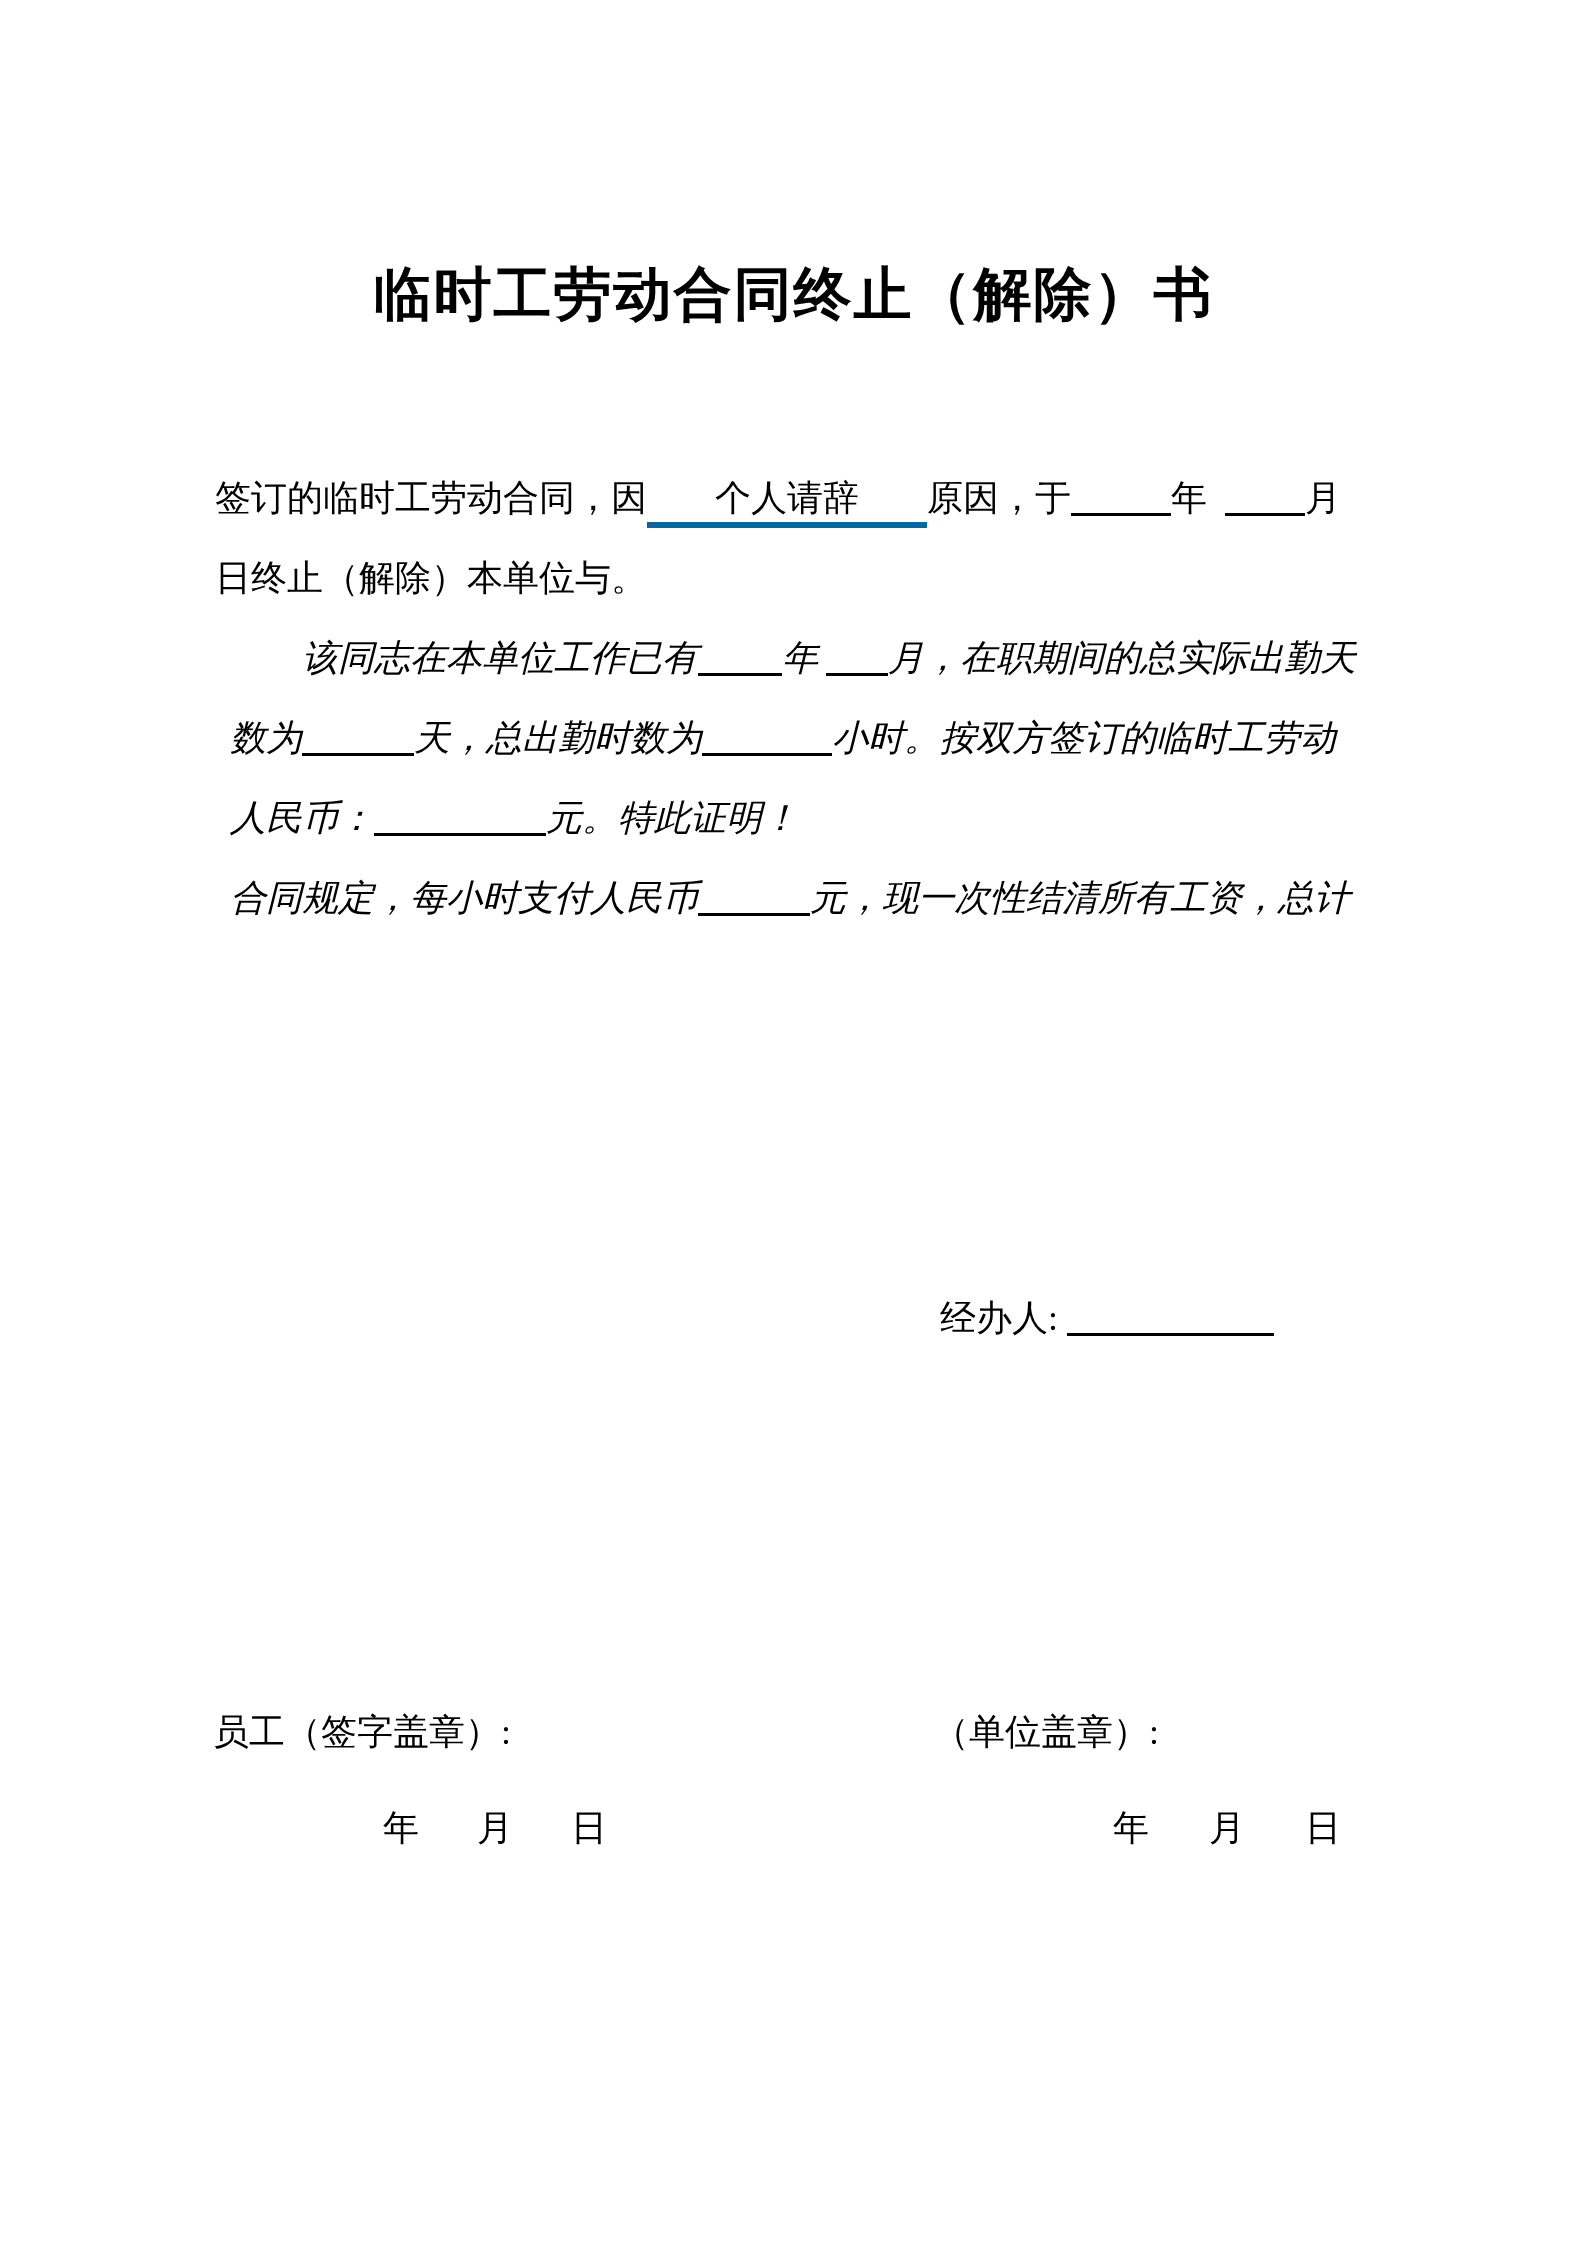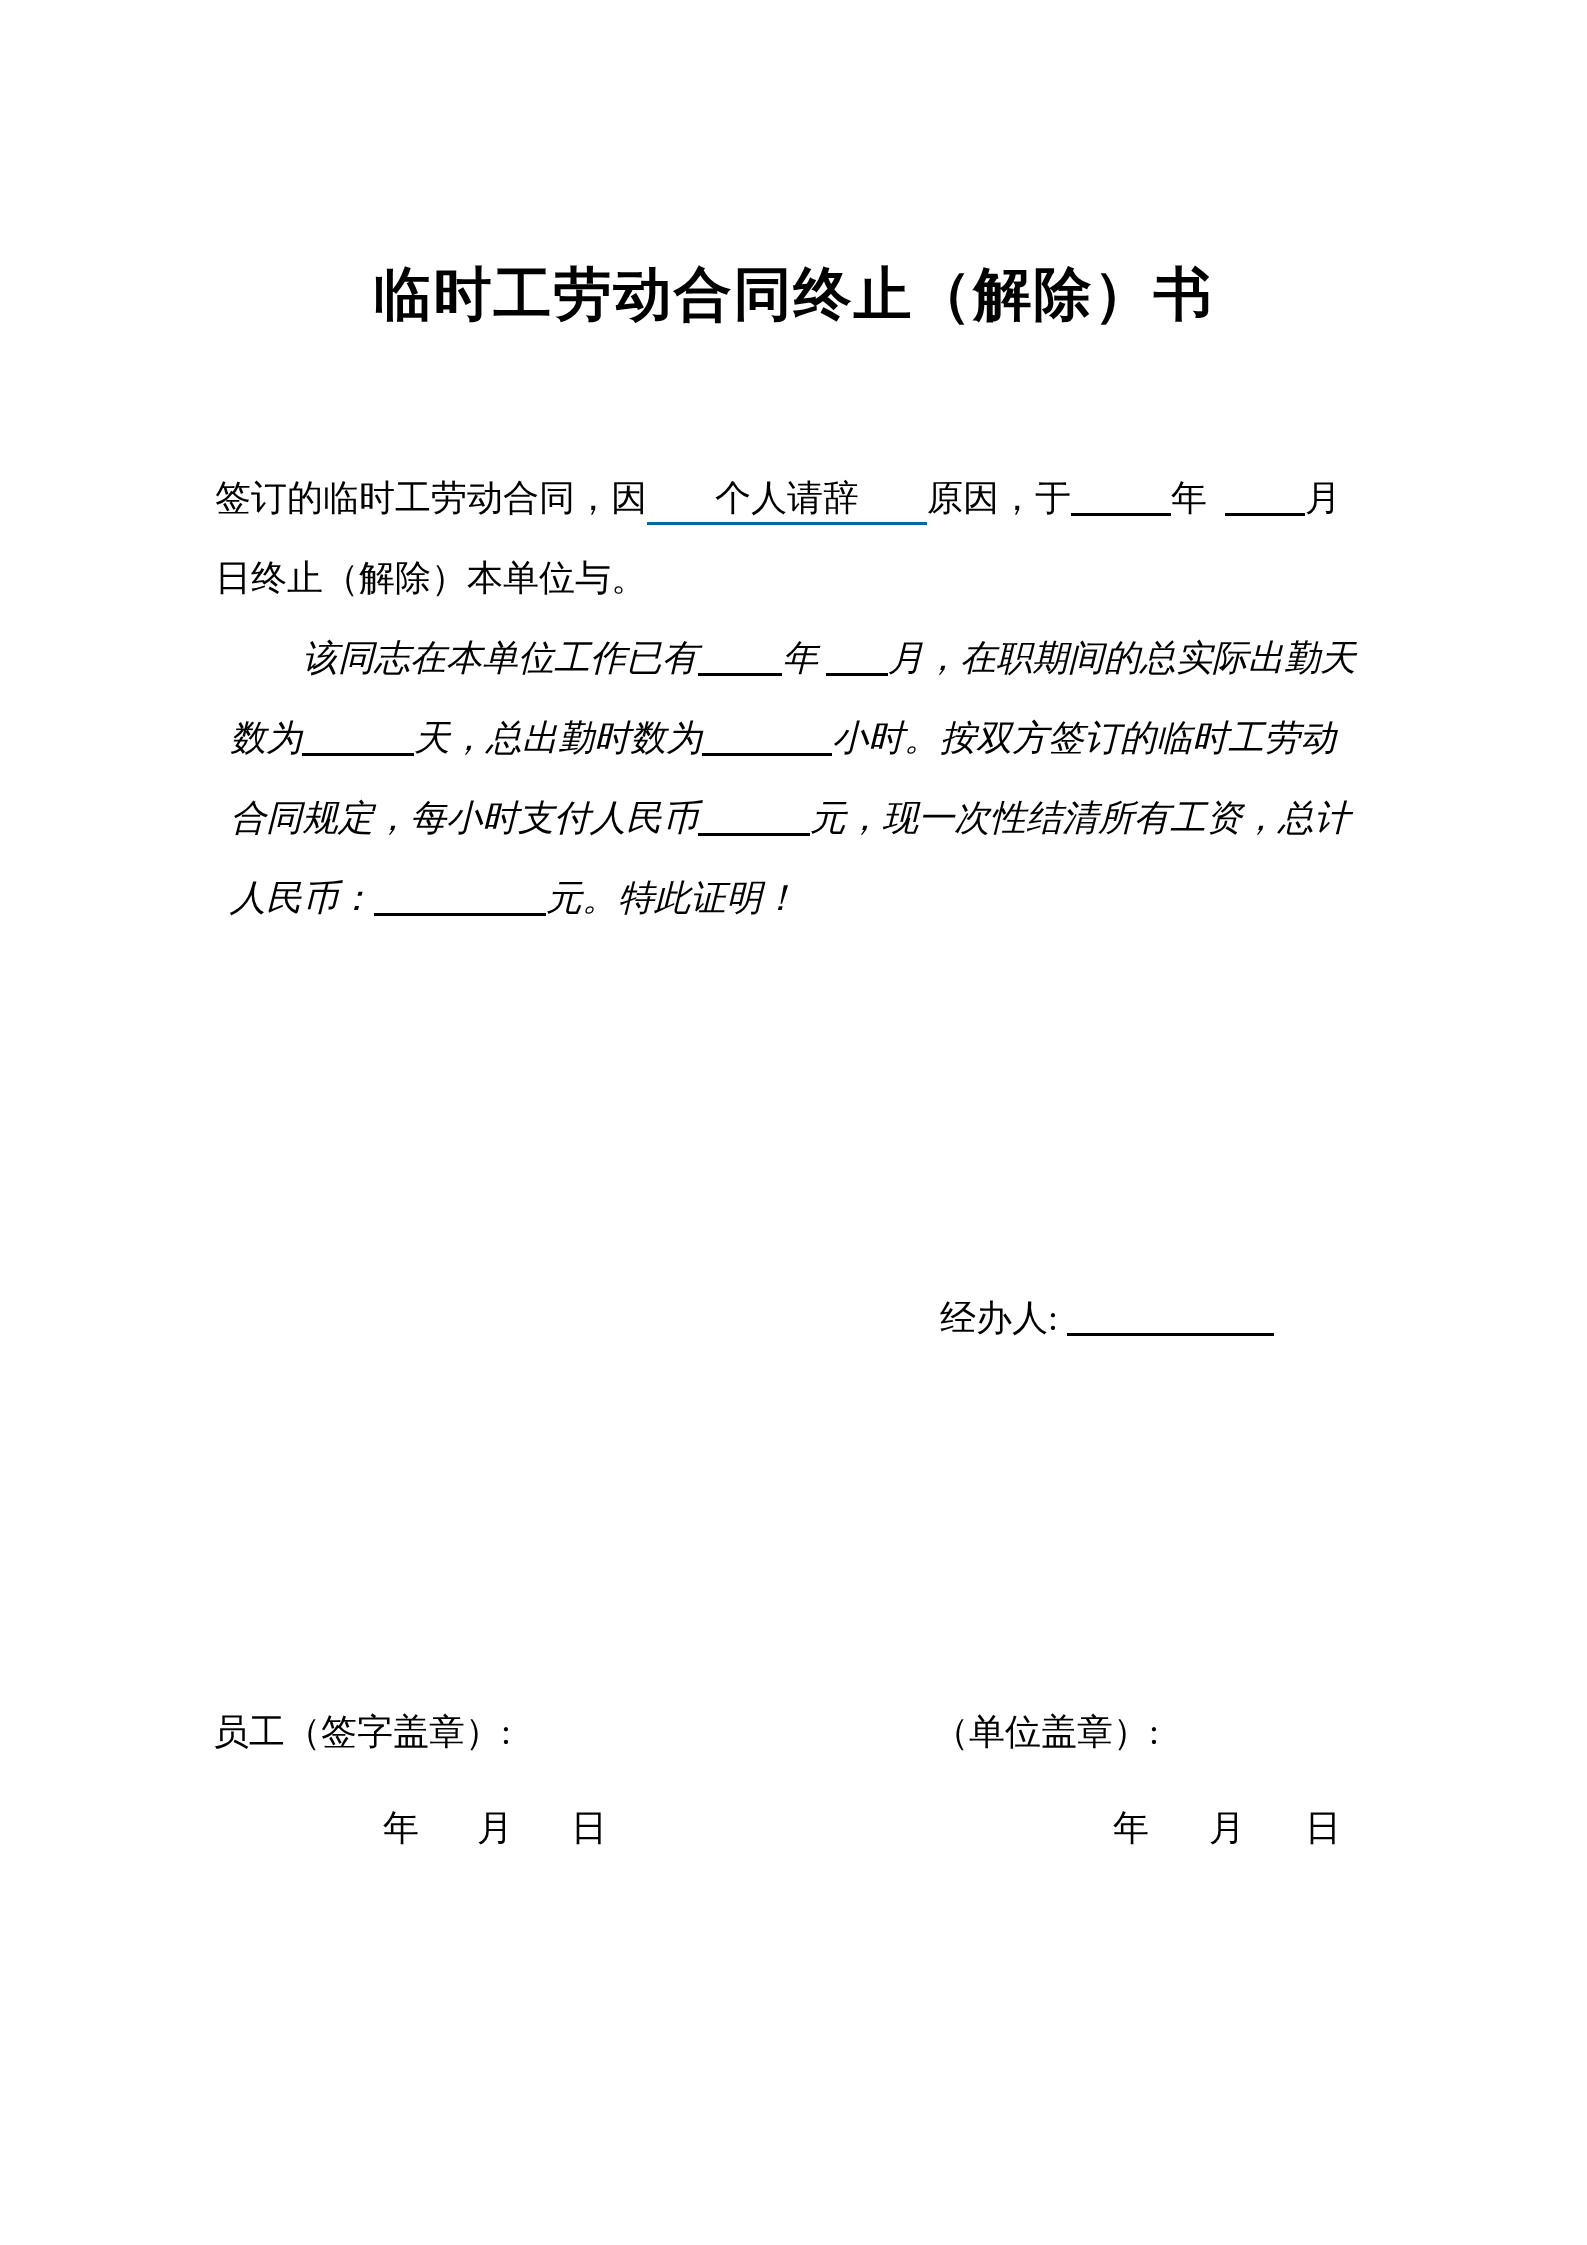--- a/index.html
+++ b/index.html
@@ -38,21 +38,21 @@
 
   .blank {
     display: inline-block;
     border-bottom: 3px solid #000000;
     height: 1em;
     position: relative;
     top: 0.18em;
   }
   .blank-filled {
     display: inline-block;
-    border-bottom: 3px solid #0369a1;
+    border-bottom: 6px solid #0369a1;
     text-align: center;
     line-height: 1.3;
     vertical-align: baseline;
   }
   .gap8  { display: inline-block; width: 8px; }
   .gap18 { display: inline-block; width: 18px; }
 
   .w-name    { width: 108px; }
   .w-id      { width: 540px; }
   .w-reason  { min-width: 280px; }
@@ -124,25 +124,25 @@
 
     <div class="line indent p2pad">
       <span>该同志在本单位工作已有</span><span class="blank w-wyears"></span><span>年</span><span class="gap8"></span><span class="blank w-wmonths"></span><span>月，在职期间的总实际出勤天</span>
     </div>
 
     <div class="line p2pad">
       <span>数为</span><span class="blank w-days"></span><span>天，总出勤时数为</span><span class="blank w-hours"></span><span>小时。按双方签订的临时工劳动</span>
     </div>
 
     <div class="line p2pad">
-      <span>合同规定，每小时支付人民币</span><span class="blank w-rate"></span><span>元，现一次性结清所有工资，总计</span>
+      <span>人民币：</span><span class="blank w-amount"></span><span>元。特此证明！</span>
     </div>
 
     <div class="line p2pad">
-      <span>人民币：</span><span class="blank w-amount"></span><span>元。特此证明！</span>
+      <span>合同规定，每小时支付人民币</span><span class="blank w-rate"></span><span>元，现一次性结清所有工资，总计</span>
     </div>
 
   </div>
 
   <div class="handler">
     <span>经办人:</span>
     <span class="blank w-handler"></span>
   </div>
 
   <div class="sig-employee">员工（签字盖章）:</div>

